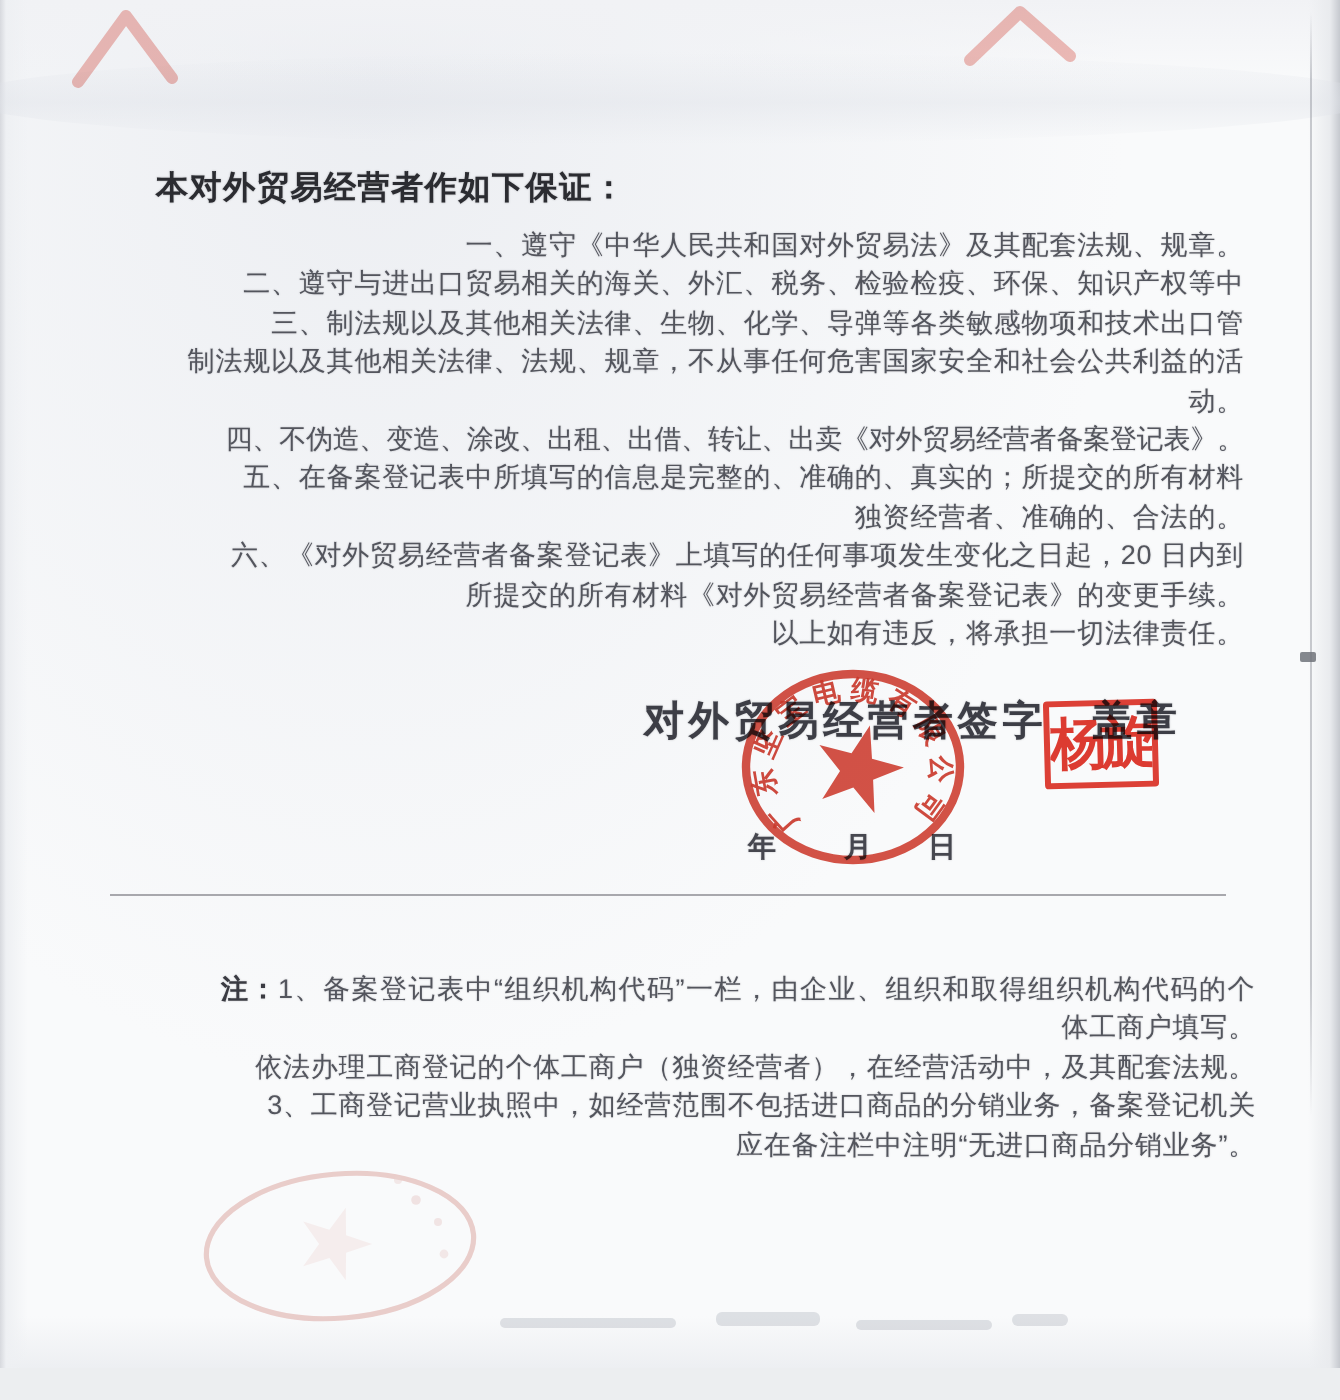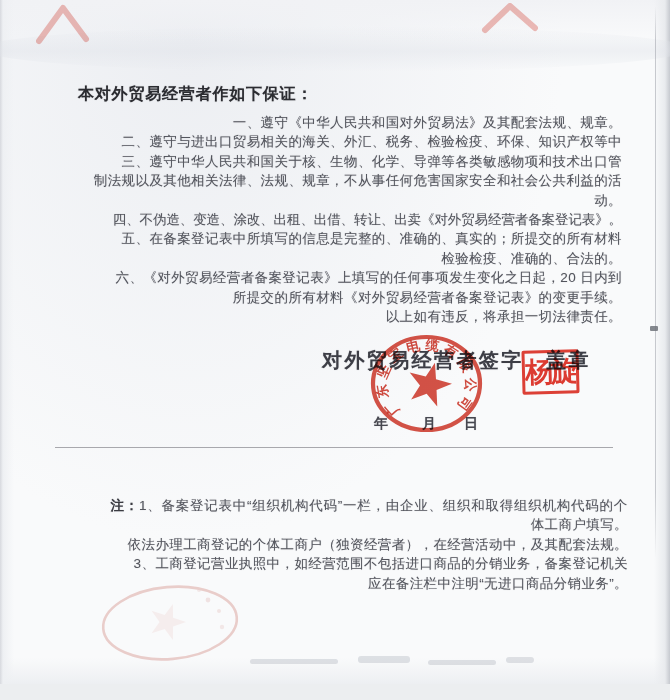--- a/index.html
+++ b/index.html
@@ -41,21 +41,21 @@
   }
   .dates { position:absolute; left:0; top:415px; width:670px; height:18px; }
   .dates span {
     position:absolute; font-size:14px; font-weight:600; color:#46474f;
     text-shadow:0 0 1px rgba(70,71,79,.3);
   }
   .d-year  { left:374px; }
   .d-month { left:422px; }
   .d-day   { left:464px; }
   .divider { position:absolute; left:55px; top:447px; width:558px; height:1.3px; background:#94949a; opacity:.8; }
-  .notes { position:absolute; left:62px; top:496px; width:566px; }
+  .notes { position:absolute; left:62px; top:485px; width:566px; }
   .notes .lbl { font-weight:bold; color:#3a3b42; }
   .page-num {
     position:absolute; left:306px; top:682px; font-size:13px; font-weight:bold;
     color:#38393e; letter-spacing:1.5px;text-align:center;
   }
   .edge-line {
     position:absolute; left:655px; top:6px; width:1.2px; height:552px;
     background:linear-gradient(180deg, rgba(158,161,169,0) 0%, rgba(158,161,169,.55) 6%, rgba(150,153,161,.5) 88%, rgba(158,161,169,0) 100%);
   }
   .edge-tick { position:absolute; left:650px; top:326px; width:8px; height:4.5px; background:#70737a; border-radius:1px; opacity:.85; }
@@ -74,26 +74,26 @@
 
 <div class="page">
 
   <div class="shade-band"></div>
 
   <div class="doc-title">本对外贸易经营者作如下保证：</div>
 
   <div class="body-lines">
     <p class="ind">一、遵守《中华人民共和国对外贸易法》及其配套法规、规章。</p>
     <p class="ind">二、遵守与进出口贸易相关的海关、外汇、税务、检验检疫、环保、知识产权等中</p>
-    <p class="ind">三、遵守中华人民共和国关于核、生物、化学、导弹等各类敏感物项和技术出口管</p>
+    <p class="ind">三、制法规以及其他相关法律、生物、化学、导弹等各类敏感物项和技术出口管</p>
     <p>制法规以及其他相关法律、法规、规章，不从事任何危害国家安全和社会公共利益的活</p>
     <p>动。</p>
     <p class="ind squeeze">四、不伪造、变造、涂改、出租、出借、转让、出卖《对外贸易经营者备案登记表》。</p>
     <p class="ind">五、在备案登记表中所填写的信息是完整的、准确的、真实的；所提交的所有材料</p>
-    <p>检验检疫、准确的、合法的。</p>
+    <p>独资经营者、准确的、合法的。</p>
     <p class="ind">六、《对外贸易经营者备案登记表》上填写的任何事项发生变化之日起，20 日内到</p>
     <p>所提交的所有材料《对外贸易经营者备案登记表》的变更手续。</p>
     <p class="ind">以上如有违反，将承担一切法律责任。</p>
   </div>
 
   <div class="sig-line">对外贸易经营者签字　盖章</div>
 
   <div class="dates">
     <span class="d-year">年</span>
     <span class="d-month">月</span>

